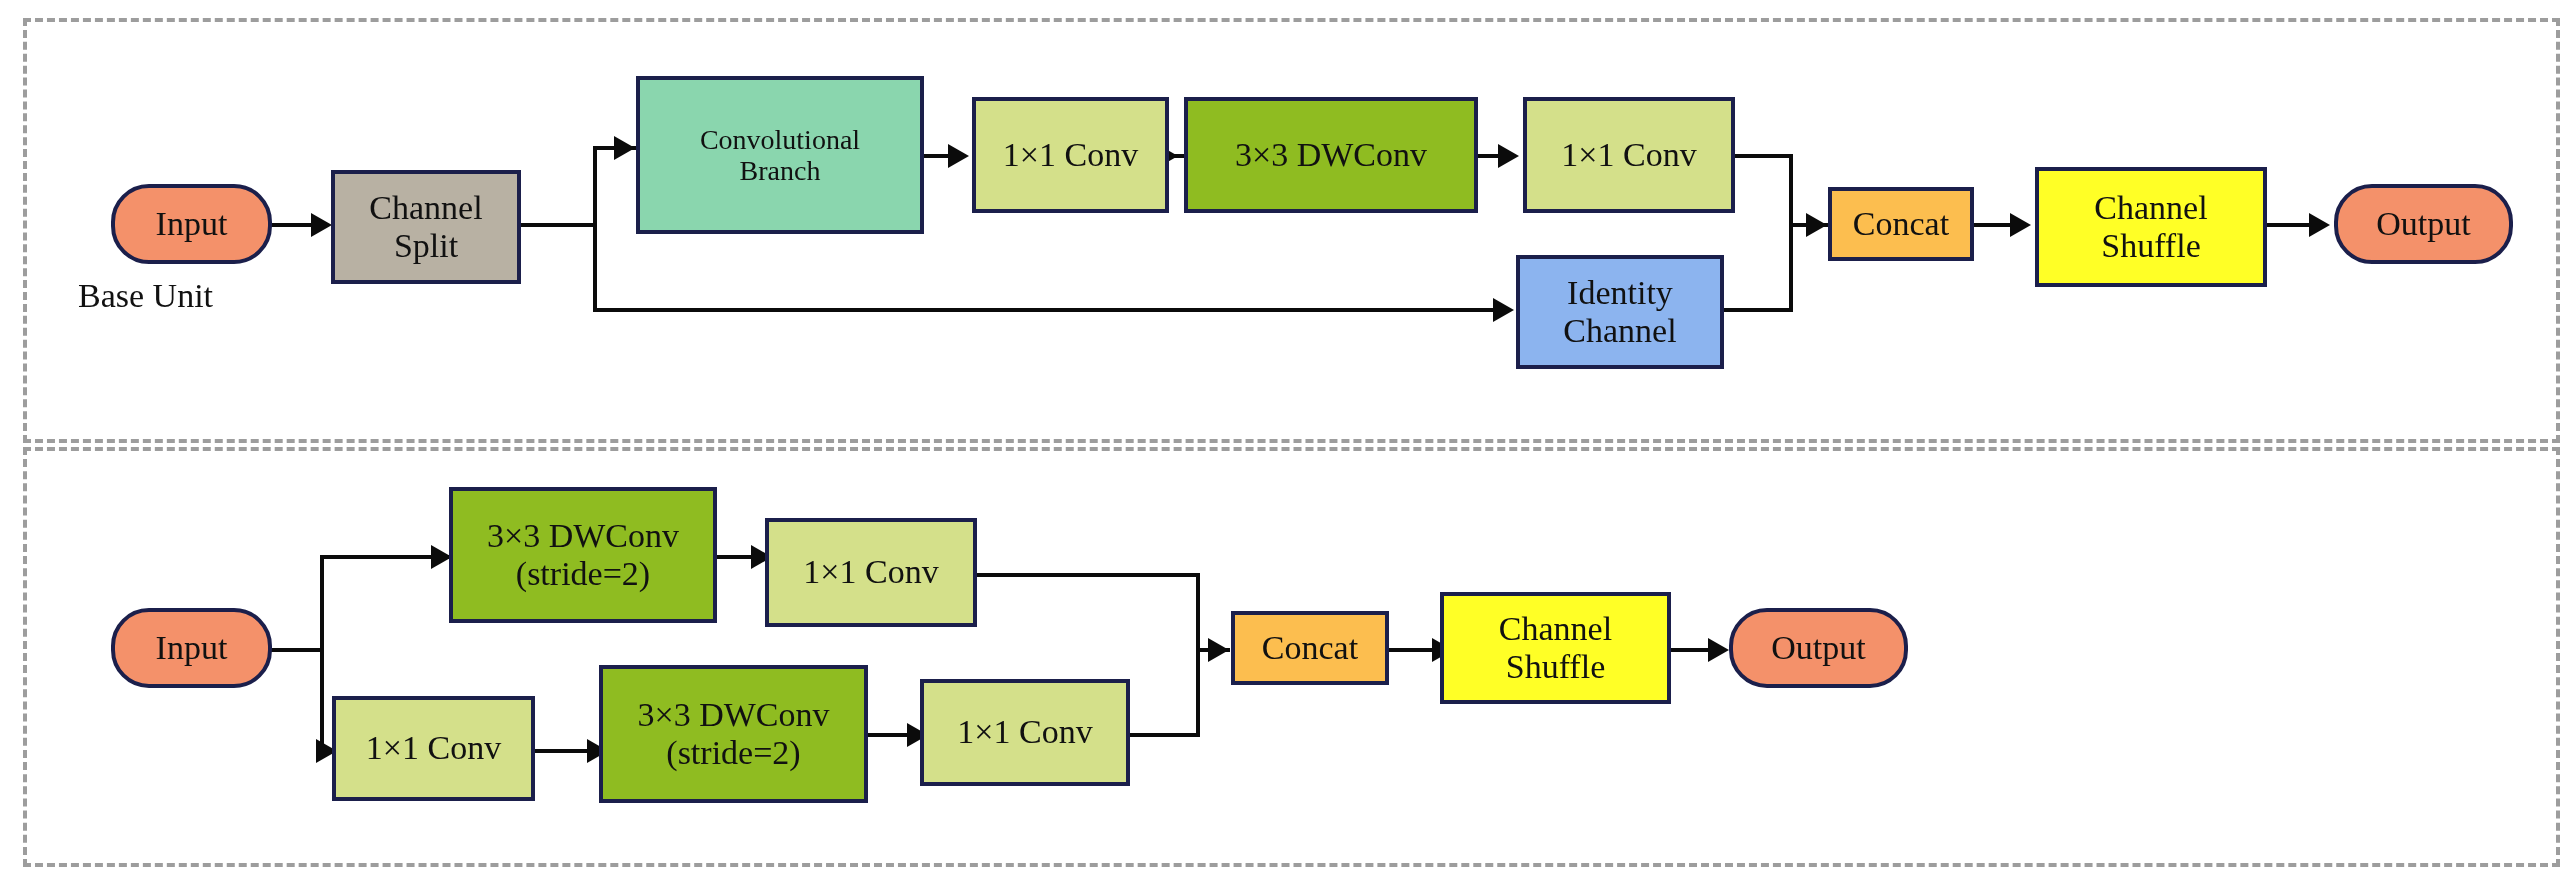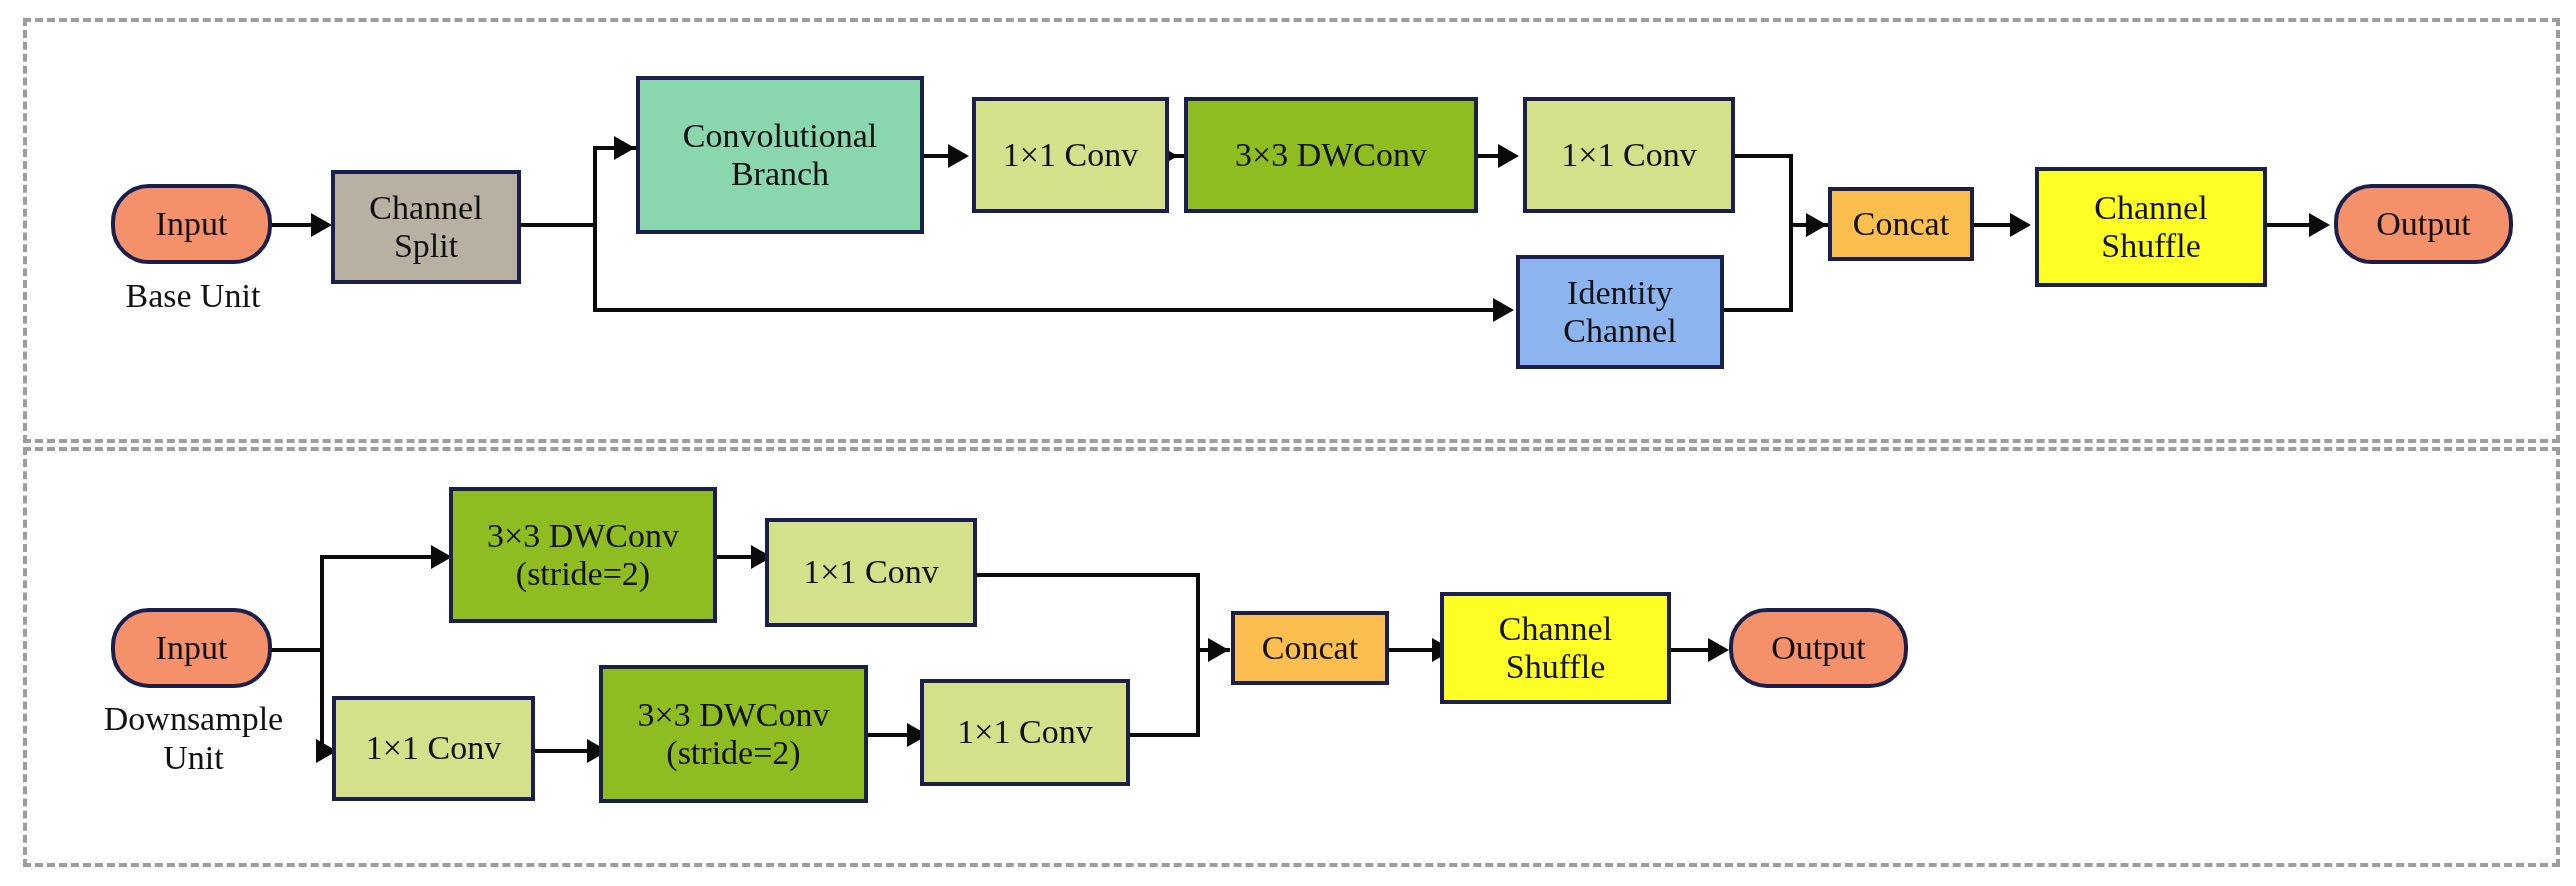--- a/index.html
+++ b/index.html
@@ -9,21 +9,21 @@
   .dash-region{position:absolute;border:4.1px dashed #9d9d9d;box-sizing:border-box;}
 
   .node{position:absolute;box-sizing:border-box;border:4.1px solid #1b1f4b;
         display:flex;align-items:center;justify-content:center;text-align:center;
         color:#111111;line-height:1.12;font-family:"Liberation Serif",serif;}
   .node span{display:block;white-space:pre-line;}
 
   .pill{border-radius:38px;}
 
   .lbl{position:absolute;color:#111;font-family:"Liberation Serif",serif;
-       text-align:center;line-height:1.15;white-space:pre-line;}
+       text-align:left;line-height:1.15;white-space:pre-line;}
 
   .ln{position:absolute;background:#0b0b0b;}
   .ln.h{height:4.1px;}
   .ln.v{width:4.1px;}
 
   .arrow{position:absolute;width:0;height:0;
          border-top:12.3px solid transparent;border-bottom:12.3px solid transparent;
          border-left:21.3px solid #0b0b0b;}
 </style>
 </head>
@@ -71,21 +71,21 @@
   <div class="node pill" style="left:111px;top:184px;width:161px;height:80px;background:#f4916a;font-size:34px;">
     <span>Input</span>
   </div>
   <div class="lbl" style="left:78px;top:276px;width:230px;font-size:34px;">Base Unit</div>
 
   <div class="node" style="left:331px;top:170px;width:190px;height:114px;background:#b8b1a3;font-size:34px;">
     <span>Channel
 Split</span>
   </div>
 
-  <div class="node" style="left:636px;top:76px;width:288px;height:158px;background:#8ad6ae;font-size:34px;justify-content:center;">
+  <div class="node" style="left:636px;top:76px;width:288px;height:158px;background:#8ad6ae;font-size:28px;justify-content:center;">
     <span>Convolutional
 Branch</span>
   </div>
 
   <div class="node" style="left:972px;top:97px;width:197px;height:116px;background:#d4e08a;font-size:34px;">
     <span>1×1 Conv</span>
   </div>
 
   <div class="node" style="left:1184px;top:97px;width:294px;height:116px;background:#8fbc21;font-size:34px;">
     <span>3×3 DWConv</span>
@@ -143,22 +143,20 @@
 
   <div class="ln h" style="left:1388px;top:648px;width:49px;"></div>
   <div class="arrow" style="left:1432px;top:638px;"></div>
 
   <div class="ln h" style="left:1669px;top:648px;width:43px;"></div>
   <div class="arrow" style="left:1708px;top:638px;"></div>
 
   <div class="node pill" style="left:111px;top:608px;width:161px;height:80px;background:#f4916a;font-size:34px;">
     <span>Input</span>
   </div>
-  <div class="lbl" style="left:62px;top:699px;width:263px;font-size:34px;">Downsample
-Unit</div>
 
   <div class="node" style="left:449px;top:487px;width:268px;height:136px;background:#8fbc21;font-size:34px;">
     <span>3×3 DWConv
 (stride=2)</span>
   </div>
 
   <div class="node" style="left:765px;top:518px;width:212px;height:109px;background:#d4e08a;font-size:34px;">
     <span>1×1 Conv</span>
   </div>
 

